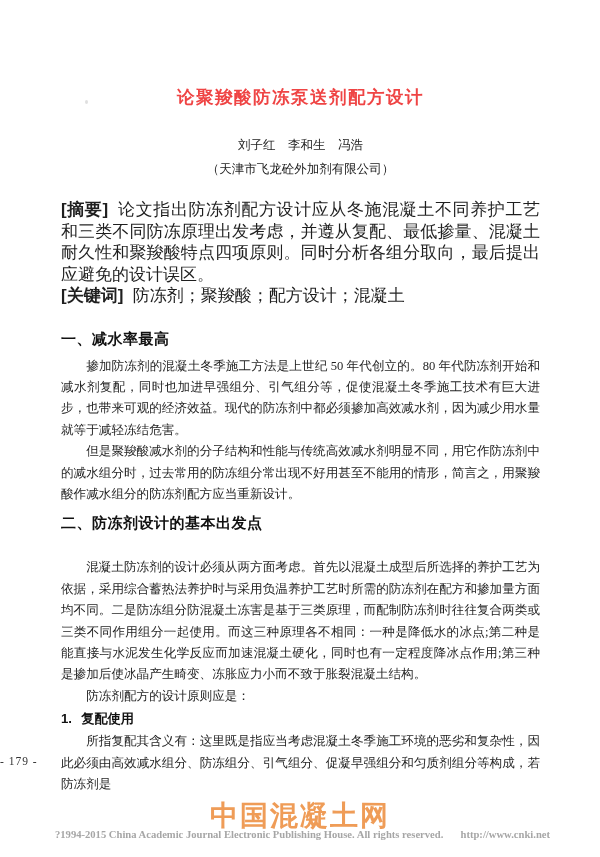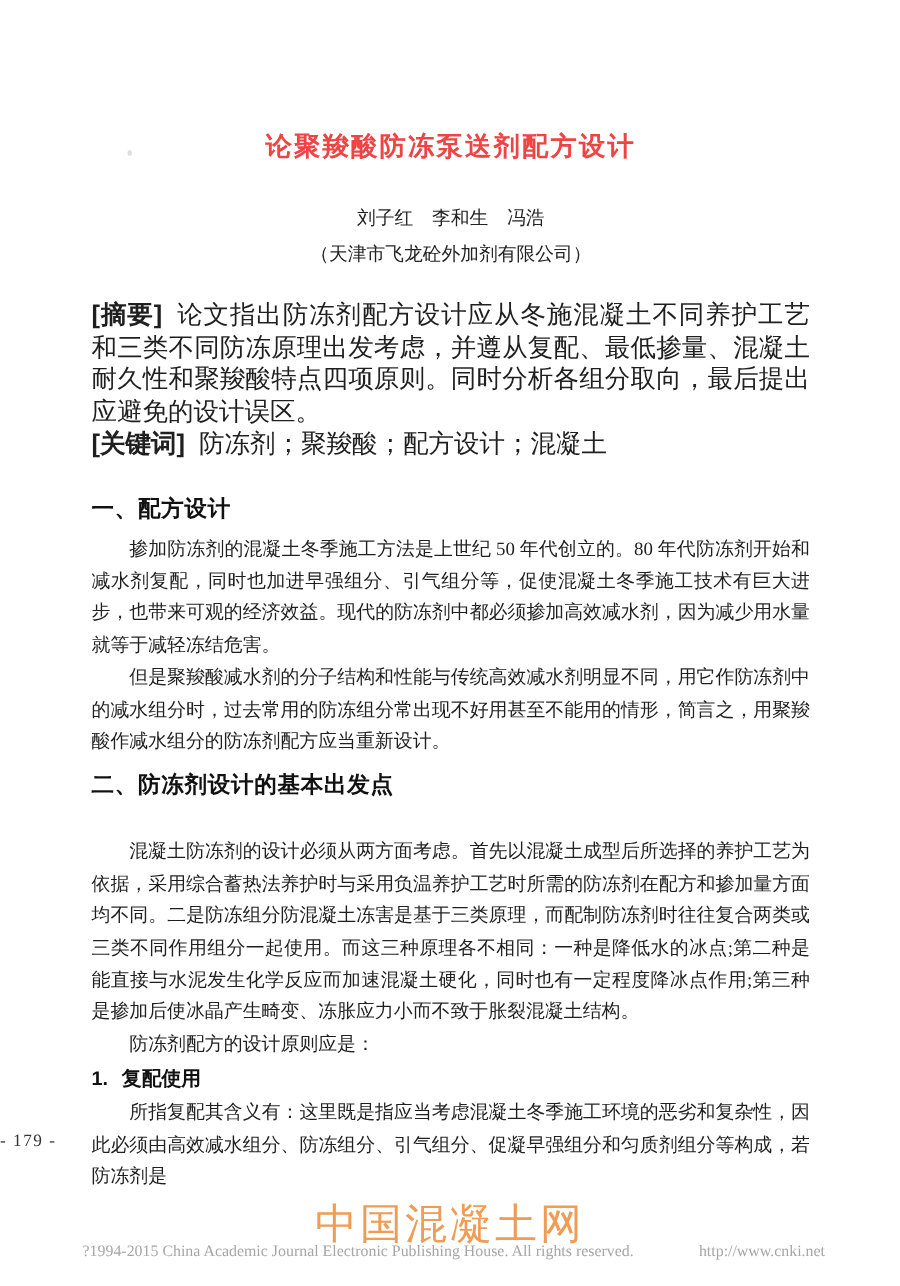--- a/index.html
+++ b/index.html
@@ -112,21 +112,21 @@
   }
   .watermark {
     position: absolute;
     top: 797px;
     left: 0;
     width: 100%;
     text-align: center;
     font-family: "Liberation Sans", "DejaVu Sans", sans-serif;
     font-size: 28px;
     letter-spacing: 2px;
-    font-weight: 400;
+    font-weight: 700;
   }
   .footer-line {
     position: absolute;
     top: 829px;
     left: 55px;
     width: 495px;
     display: flex;
     justify-content: space-between;
     align-items: baseline;
     font-family: "Liberation Serif", "DejaVu Serif", serif;
@@ -147,38 +147,38 @@
 
     <div class="authors">刘子红　李和生　冯浩</div>
 
     <div class="affiliation">（天津市飞龙砼外加剂有限公司）</div>
 
     <div class="abstract-block">
       <p><span class="inline-label">[摘要]</span><span>论文指出防冻剂配方设计应从冬施混凝土不同养护工艺和三类不同防冻原理出发考虑，并遵从复配、最低掺量、混凝土耐久性和聚羧酸特点四项原则。同时分析各组分取向，最后提出应避免的设计误区。</span></p>
       <p><span class="inline-label">[关键词]</span><span>防冻剂；聚羧酸；配方设计；混凝土</span></p>
     </div>
 
-    <h2 class="section-heading first">一、配方设计</h2>
+    <h2 class="section-heading first">一、减水率最高</h2>
 
     <p class="body-para">掺加防冻剂的混凝土冬季施工方法是上世纪 50 年代创立的。80 年代防冻剂开始和减水剂复配，同时也加进早强组分、引气组分等，促使混凝土冬季施工技术有巨大进步，也带来可观的经济效益。现代的防冻剂中都必须掺加高效减水剂，因为减少用水量就等于减轻冻结危害。</p>
     <p class="body-para">但是聚羧酸减水剂的分子结构和性能与传统高效减水剂明显不同，用它作防冻剂中的减水组分时，过去常用的防冻组分常出现不好用甚至不能用的情形，简言之，用聚羧酸作减水组分的防冻剂配方应当重新设计。</p>
 
     <h2 class="section-heading second">二、防冻剂设计的基本出发点</h2>
 
     <p class="body-para">混凝土防冻剂的设计必须从两方面考虑。首先以混凝土成型后所选择的养护工艺为依据，采用综合蓄热法养护时与采用负温养护工艺时所需的防冻剂在配方和掺加量方面均不同。二是防冻组分防混凝土冻害是基于三类原理，而配制防冻剂时往往复合两类或三类不同作用组分一起使用。而这三种原理各不相同：一种是降低水的冰点;第二种是能直接与水泥发生化学反应而加速混凝土硬化，同时也有一定程度降冰点作用;第三种是掺加后使冰晶产生畸变、冻胀应力小而不致于胀裂混凝土结构。</p>
     <p class="body-para">防冻剂配方的设计原则应是：</p>
 
     <h3 class="subsection-heading"><span class="num">1.</span><span>复配使用</span></h3>
 
     <p class="body-para">所指复配其含义有：这里既是指应当考虑混凝土冬季施工环境的恶劣和复杂性，因此必须由高效减水组分、防冻组分、引气组分、促凝早强组分和匀质剂组分等构成，若防冻剂是</p>
 
   </div>
 
   <div class="page-number">- 179 -</div>
 
   <div class="watermark" style="color: rgb(239, 156, 87);">中国混凝土网</div>
 
-  <div class="footer-line" style="color: rgb(166, 166, 166);">
+  <div class="footer-line" style="color: rgb(166, 166, 166); font-weight: bold;">
     <span>?1994-2015 China Academic Journal Electronic Publishing House. All rights reserved.</span>
     <span>http://www.cnki.net</span>
   </div>
 
 </div>
 
 </body></html>

